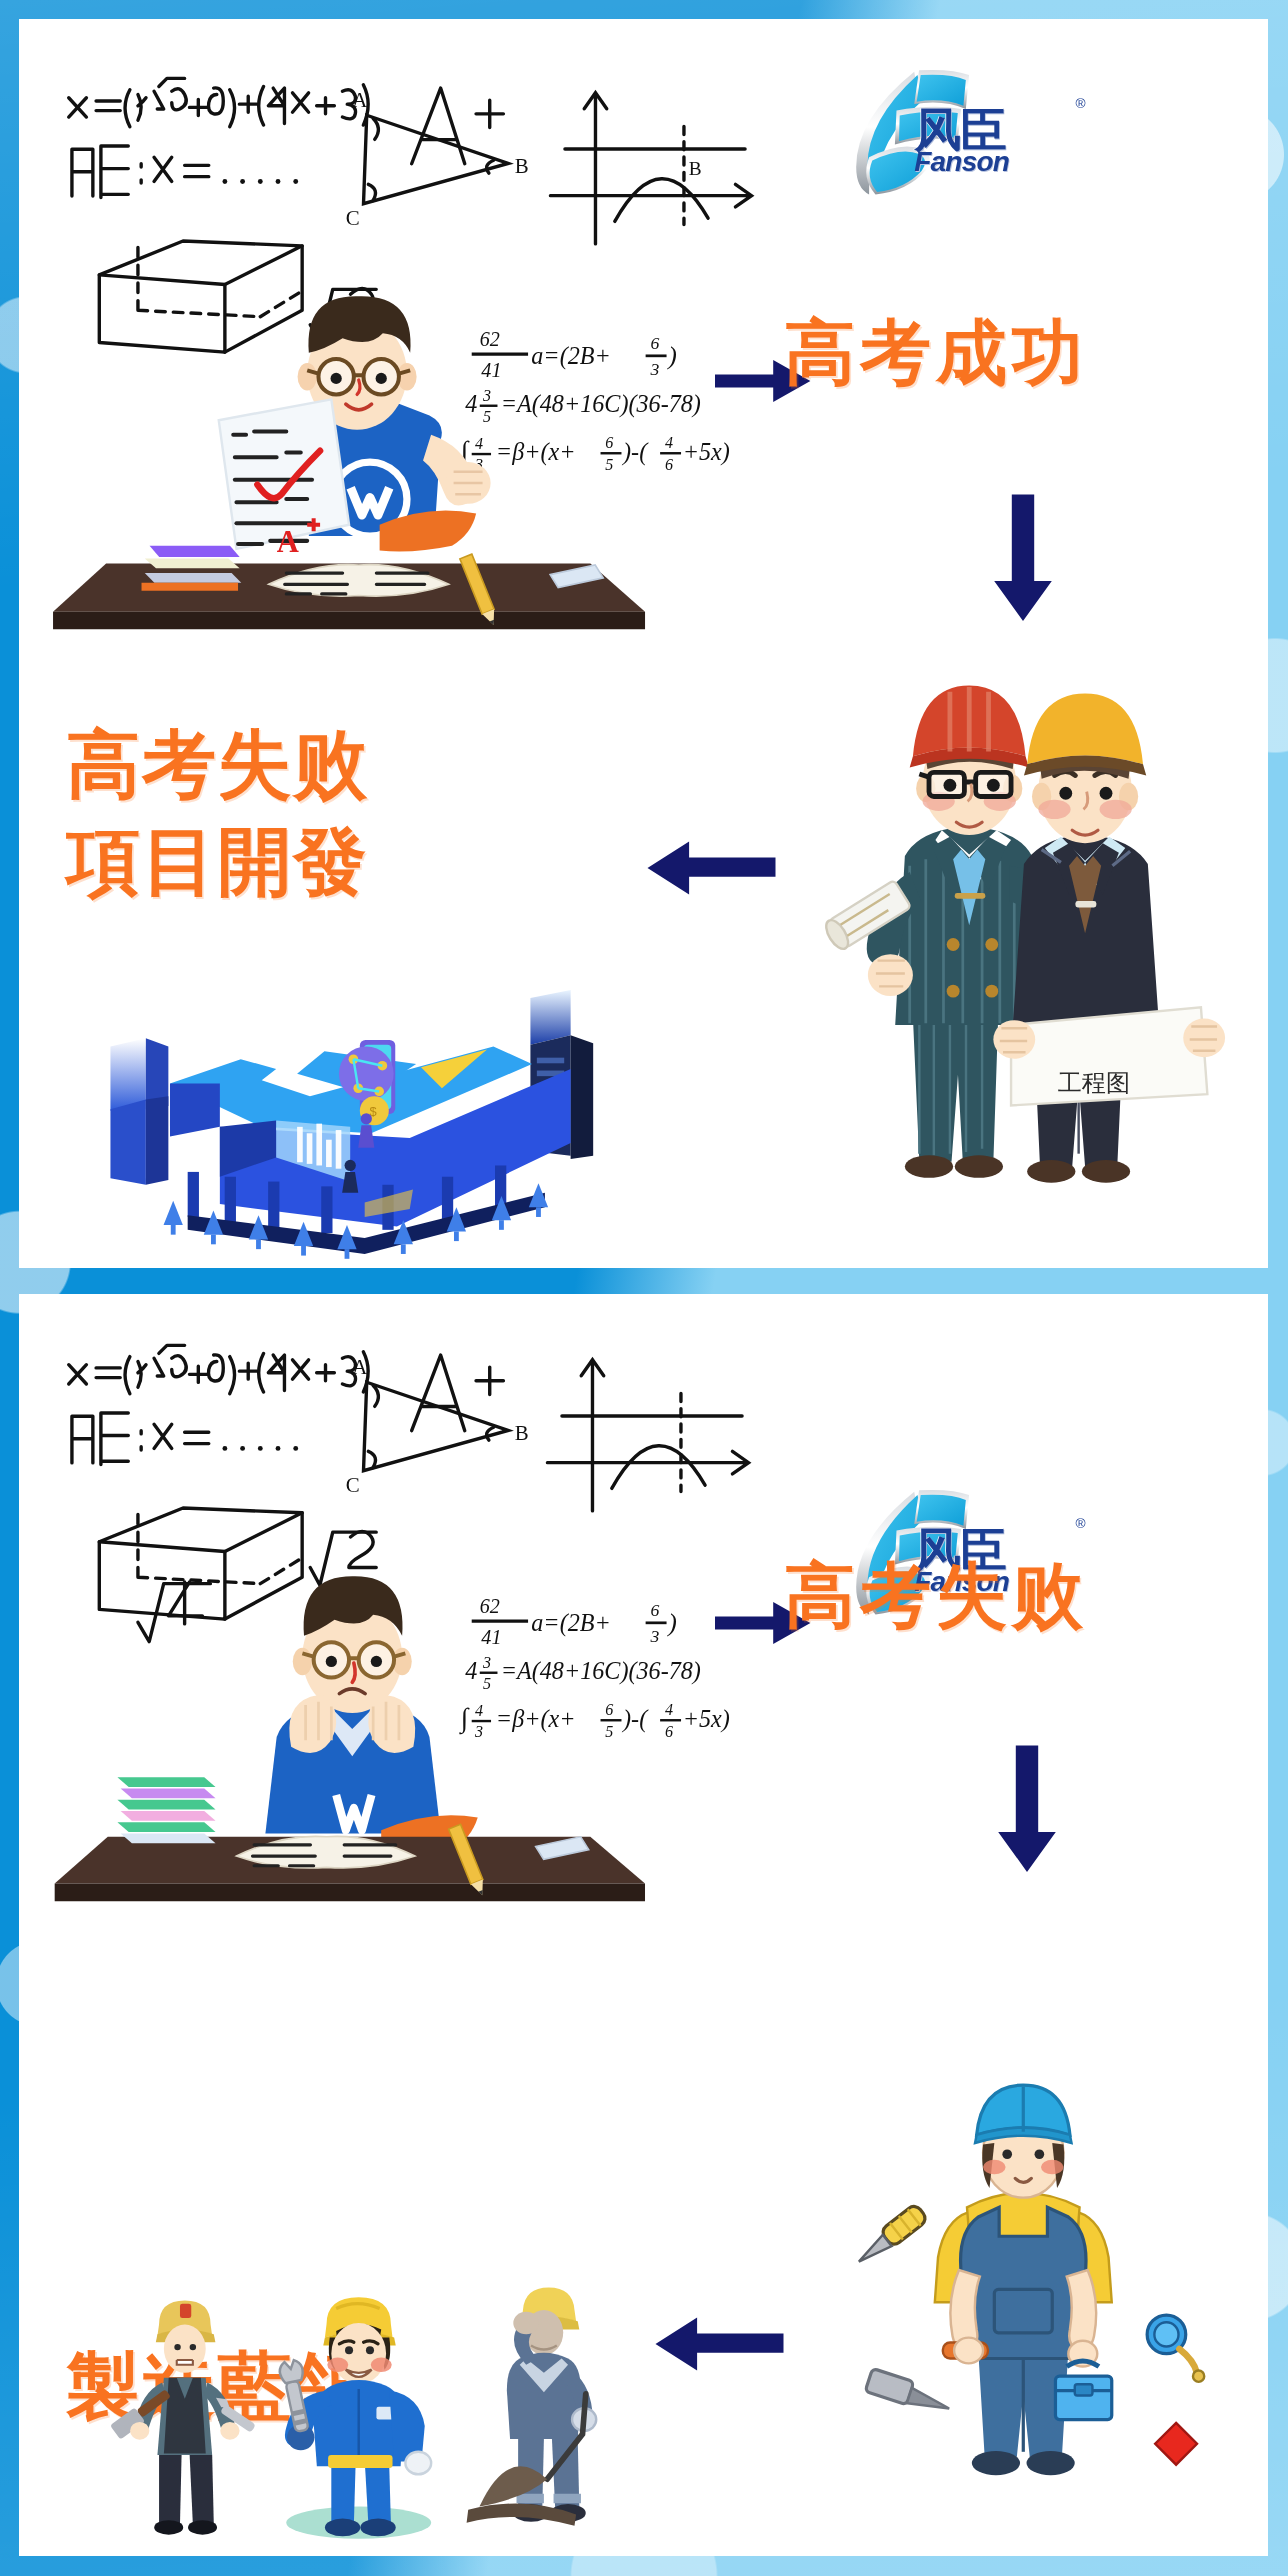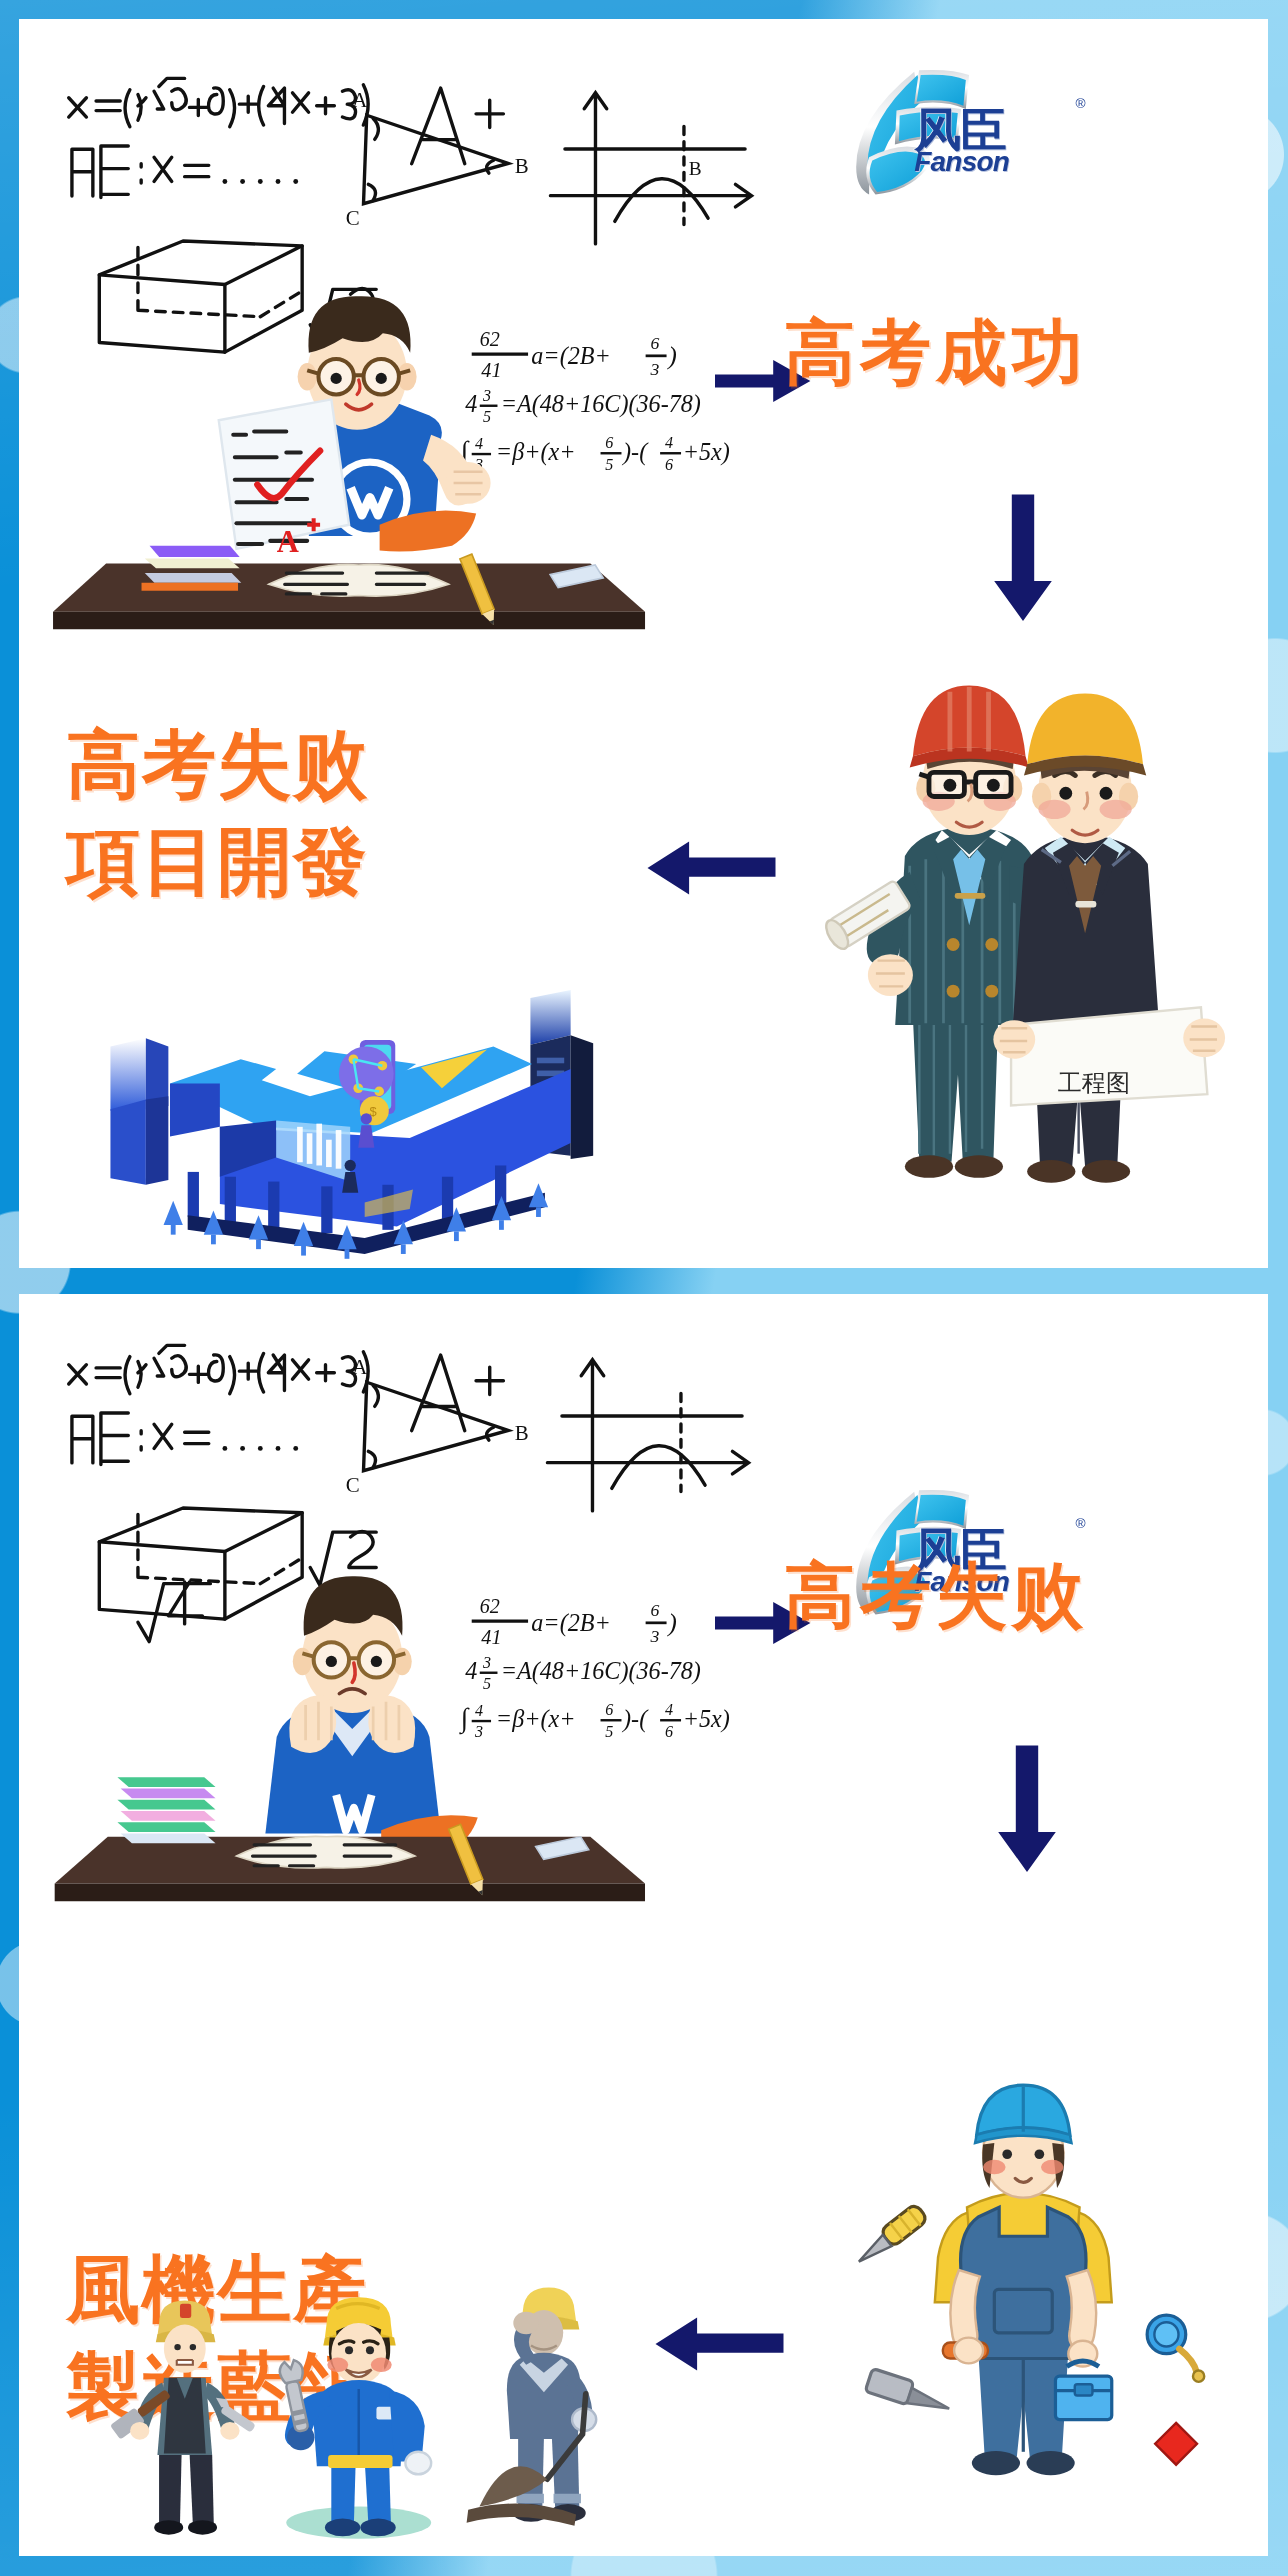--- a/index.html
+++ b/index.html
@@ -771,21 +771,20 @@
         <rect x="248" y="384" width="70" height="54" rx="5" fill="#4fb3ef" stroke="#1b5e96" stroke-width="4"></rect>
         <path d="M248 402 h70" stroke="#1b5e96" stroke-width="4"></path>
         <rect x="272" y="394" width="22" height="14" rx="3" fill="#2a86c4" stroke="#1b5e96" stroke-width="3"></rect>
       </g>
     </svg>
 
     <svg class="arrow" style="left:636px;top:1022px;" width="129" height="56" viewBox="0 0 160 70">
       <path d="M160 22 H52 V2 L0 35 l52 33 V46 h108z" fill="#14186b"></path>
     </svg>
 
-    <div class="headline hl-row" style="left:47px;top:958px;">風機生產</div>
     <div class="headline hl-row" style="left:47px;top:1055px;">製造藍領</div>
 
     <svg class="cell" style="left:40px;top:942px;" width="564" height="314" viewBox="0 0 700 390">
 
       <g>
         <path d="M124 110 q0 -30 32 -30 q32 0 32 30 l2 14 q-34 -10 -68 0z" fill="#e8c65a"></path>
         <path d="M122 122 q34 -12 70 0 l2 10 H120z" fill="#d9b645"></path>
         <rect x="150" y="84" width="14" height="18" rx="3" fill="#d4452b"></rect>
         <ellipse cx="156" cy="140" rx="26" ry="30" fill="#fbe2c6"></ellipse>
         <circle cx="147" cy="138" r="4" fill="#2a2a2a"></circle>

